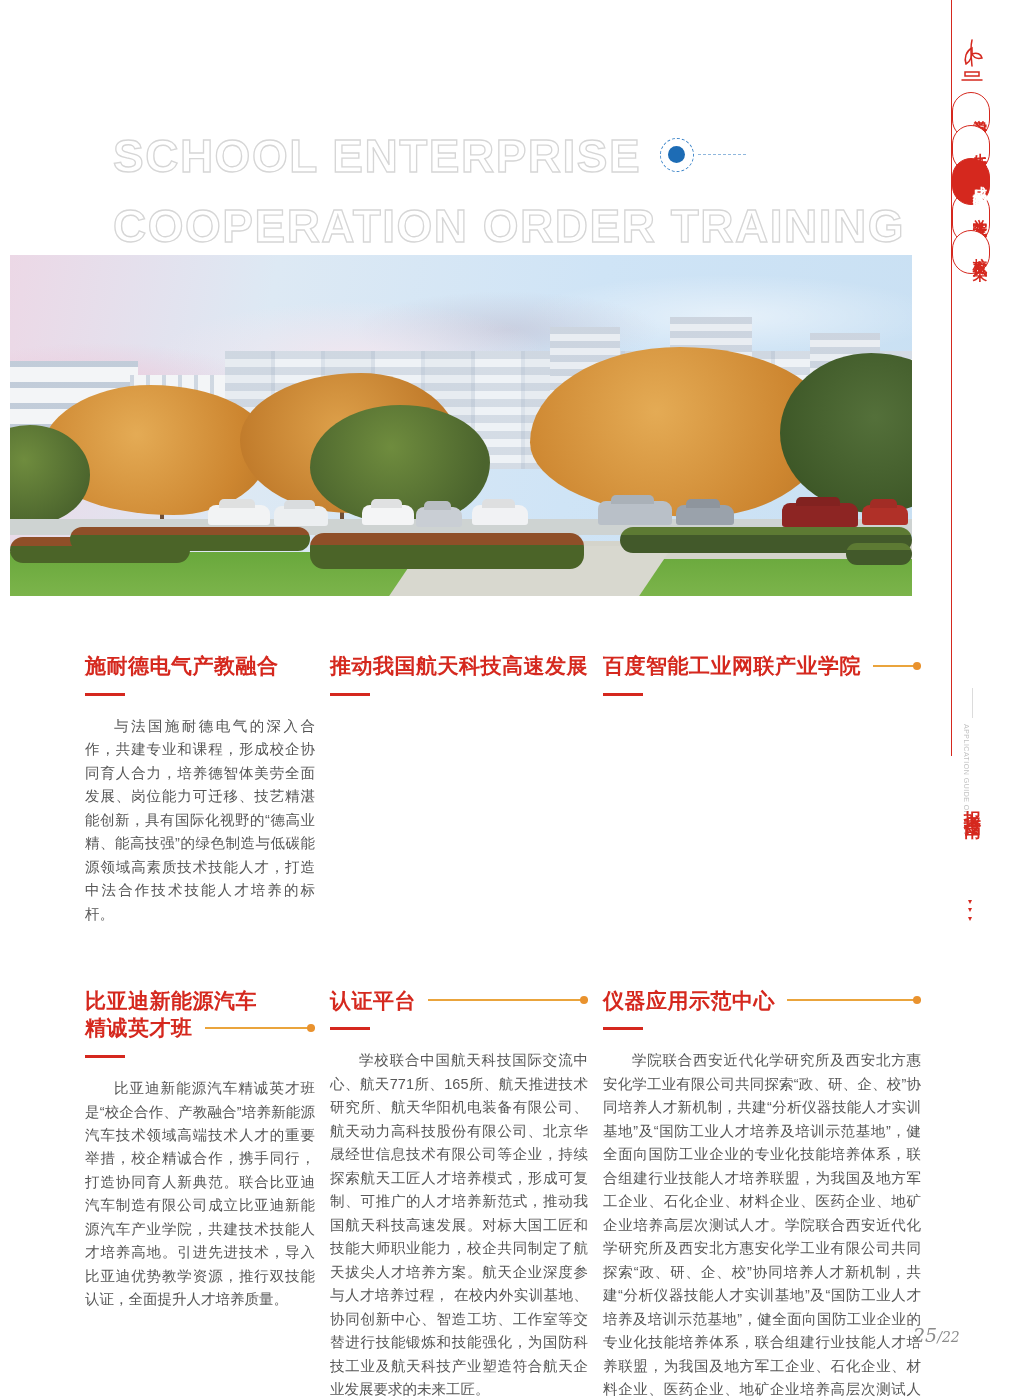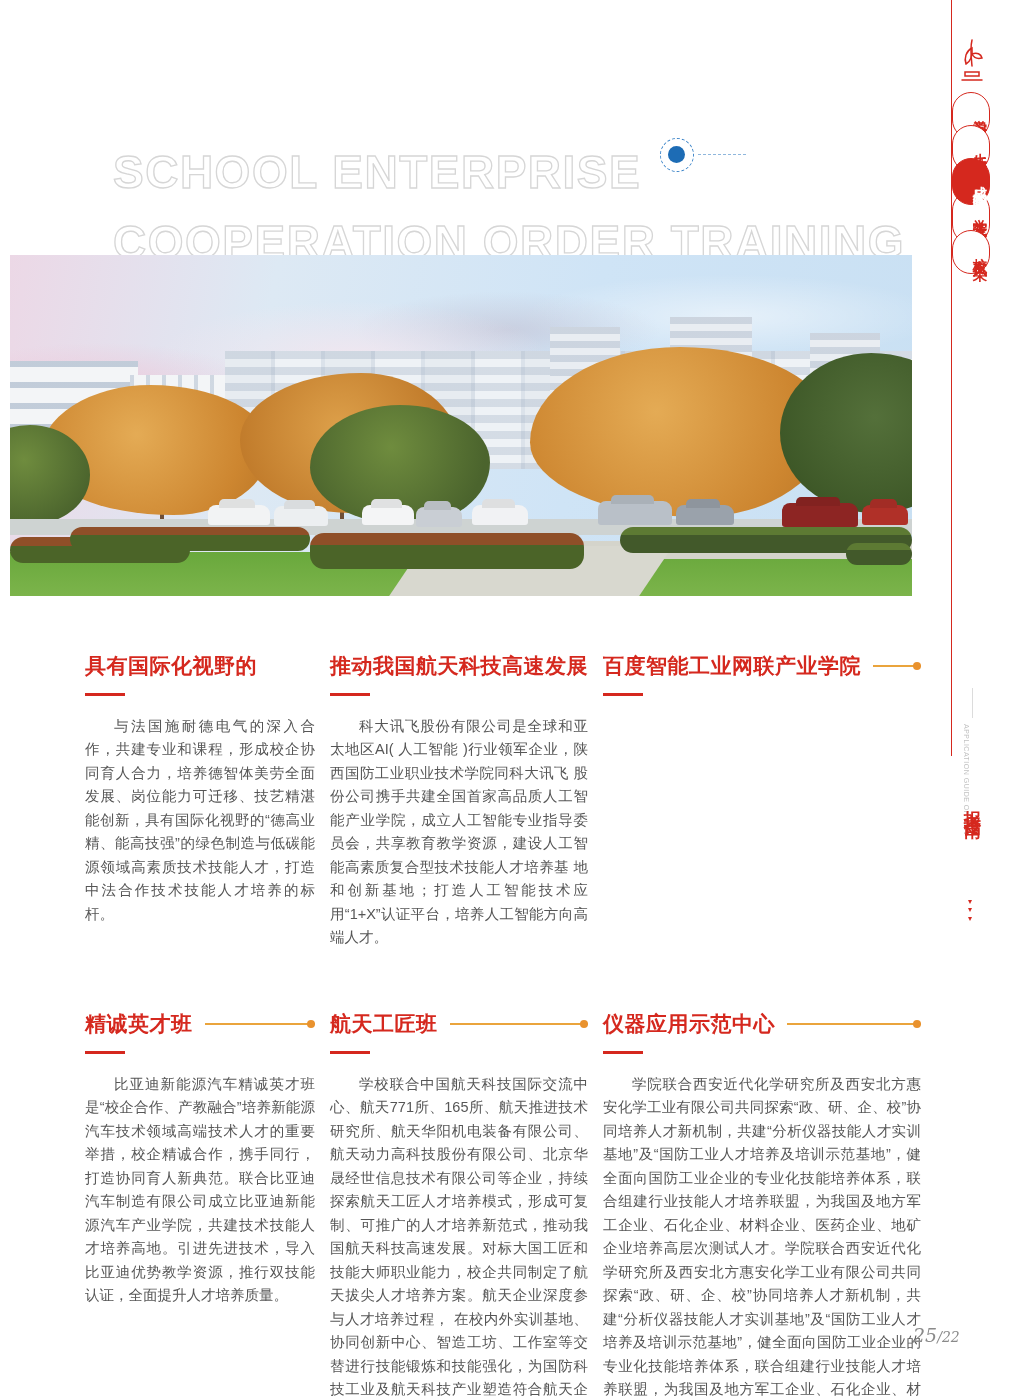--- a/index.html
+++ b/index.html
@@ -5,21 +5,21 @@
   html,body{margin:0;padding:0;}
   body{
     width:1024px;height:1397px;position:relative;background:#ffffff;
     font-family:"Liberation Sans",sans-serif;overflow:hidden;
   }
   
   .hero-title{
     position:absolute;left:113px;top:122px;
     font-size:46px;font-weight:bold;line-height:1.52;letter-spacing:1.5px;
     color:#ffffff;-webkit-text-stroke:1.3px #d6d6d6;
-    text-transform:uppercase;white-space:nowrap;margin-top:16px;
+    text-transform:uppercase;white-space:nowrap;
   }
   .dot-badge{position:absolute;left:660px;top:136px;width:100px;height:40px;}
   .dot-badge .ring{position:absolute;left:0;top:2px;width:32px;height:32px;border:1px dashed #3f86c9;border-radius:50%;}
   .dot-badge .core{position:absolute;left:8px;top:10px;width:17px;height:17px;background:#1d6cb5;border-radius:50%;}
   .dot-badge .dash{position:absolute;left:38px;top:18px;width:48px;border-top:1.5px dashed #8fb7dd;}
 
   
   .photo{position:absolute;left:10px;top:255px;width:902px;height:341px;overflow:hidden;
     background:linear-gradient(100deg,#ecd8e6 0%,#dde9f4 28%,#cfe4f6 62%,#c9e0f3 100%);}
   .photo .clouds{position:absolute;inset:0;
@@ -141,65 +141,65 @@
   <div class="hedge" style="left:60px;top:272px;width:240px;height:24px;"></div>
   <div class="hedge" style="left:300px;top:278px;width:274px;height:36px;"></div>
   <div class="hedge plain" style="left:610px;top:272px;width:292px;height:26px;"></div>
   <div class="hedge plain" style="left:836px;top:288px;width:66px;height:22px;"></div>
 </div>
 
 <div class="articles">
 
   <div class="sec">
     <div class="sec-title">
-      <div class="title-wrap">具有国际化视野的</div>
+      <div class="title-wrap">施耐德电气产教融合</div>
     </div>
     <div class="title-dash"></div>
     <p class="sec-body">与法国施耐德电气的深入合作，共建专业和课程，形成校企协同育人合力，培养德智体美劳全面发展、岗位能力可迁移、技艺精湛能创新，具有国际化视野的“德高业精、能高技强”的绿色制造与低碳能源领域高素质技术技能人才，打造中法合作技术技能人才培养的标杆。</p>
   </div>
 
   <div class="sec">
     <div class="sec-title">
 
       <div class="title-row">
         <span class="txt">推动我国航天科技高速发展</span>
 
       </div>
     </div>
     <div class="title-dash"></div>
-    <p class="sec-body">科大讯飞股份有限公司是全球和亚太地区AI( 人工智能 )行业领军企业，陕西国防工业职业技术学院同科大讯飞 股份公司携手共建全国首家高品质人工智能产业学院，成立人工智能专业指导委员会，共享教育教学资源，建设人工智能高素质复合型技术技能人才培养基 地和创新基地；打造人工智能技术应用“1+X”认证平台，培养人工智能方向高端人才。</p>
   </div>
 
   <div class="sec">
     <div class="sec-title">
 
       <div class="title-row">
         <span class="txt">百度智能工业网联产业学院</span>
         <span class="accent-line"></span>
       </div>
     </div>
     <div class="title-dash"></div>
   </div>
 
   <div class="sec">
     <div class="sec-title">
+      <div class="title-wrap">比亚迪新能源汽车</div>
       <div class="title-row">
         <span class="txt">精诚英才班</span>
         <span class="accent-line"></span>
       </div>
     </div>
     <div class="title-dash"></div>
     <p class="sec-body">比亚迪新能源汽车精诚英才班是“校企合作、产教融合”培养新能源汽车技术领域高端技术人才的重要举措，校企精诚合作，携手同行，打造协同育人新典范。联合比亚迪汽车制造有限公司成立比亚迪新能源汽车产业学院，共建技术技能人才培养高地。引进先进技术，导入比亚迪优势教学资源，推行双技能认证，全面提升人才培养质量。</p>
   </div>
 
   <div class="sec">
     <div class="sec-title">
 
       <div class="title-row">
-        <span class="txt">航天工匠班</span>
+        <span class="txt">认证平台</span>
         <span class="accent-line"></span>
       </div>
     </div>
     <div class="title-dash"></div>
     <p class="sec-body">学校联合中国航天科技国际交流中心、航天771所、165所、航天推进技术研究所、航天华阳机电装备有限公司、航天动力高科技股份有限公司、北京华晟经世信息技术有限公司等企业，持续探索航天工匠人才培养模式，形成可复制、可推广的人才培养新范式，推动我国航天科技高速发展。对标大国工匠和技能大师职业能力，校企共同制定了航天拔尖人才培养方案。航天企业深度参与人才培养过程， 在校内外实训基地、协同创新中心、智造工坊、工作室等交替进行技能锻炼和技能强化，为国防科技工业及航天科技产业塑造符合航天企业发展要求的未来工匠。</p>
   </div>
 
   <div class="sec">
     <div class="sec-title">
 

